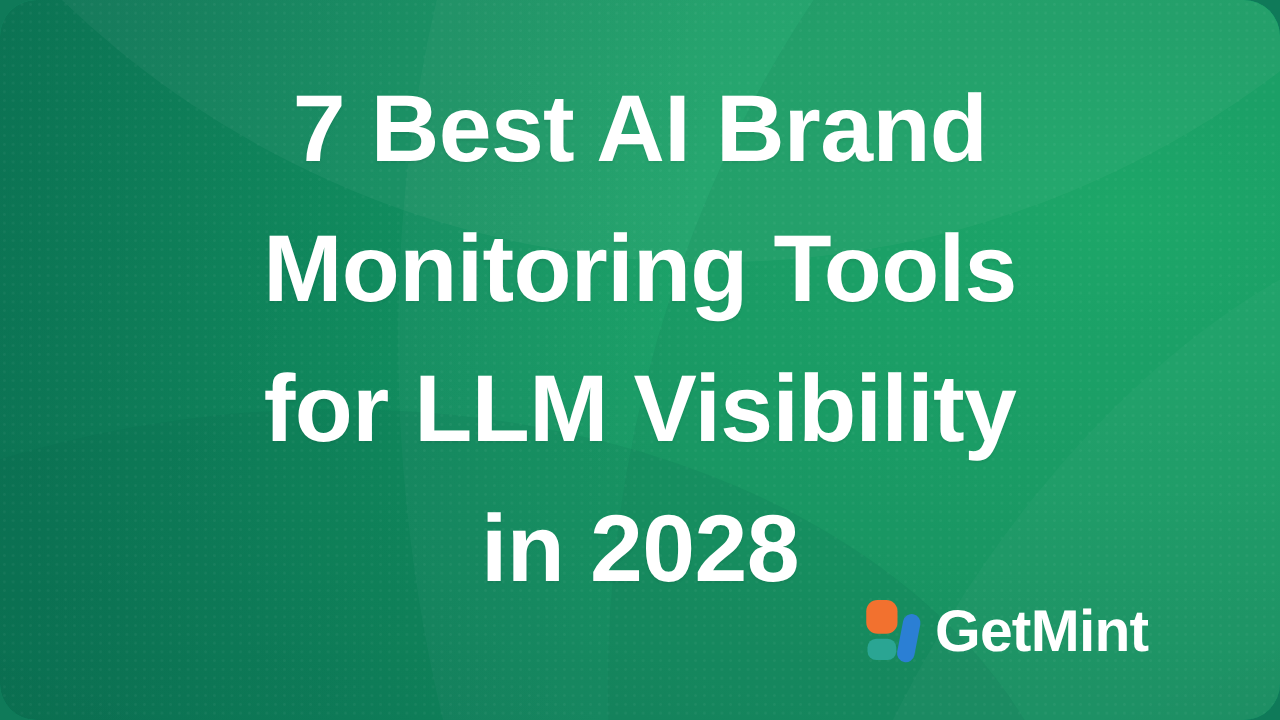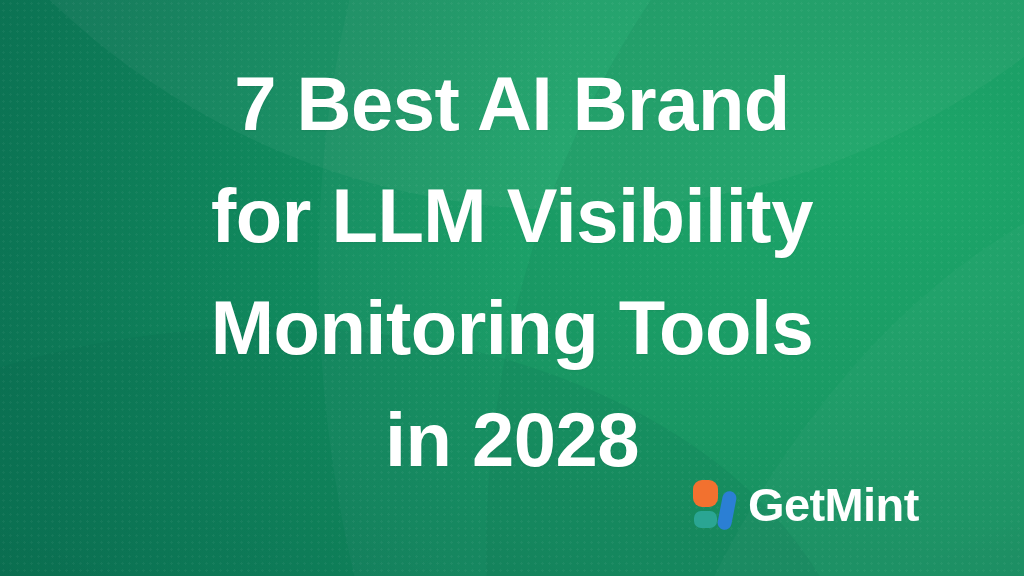--- a/index.html
+++ b/index.html
@@ -9,20 +9,21 @@
   }
   body {
     font-family: "Liberation Sans", sans-serif;
   }
   #canvas {
     position: relative;
     width: 1024px;
     height: 576px;
     overflow: hidden;
     background: #13966a;
+    border-radius: 29px;
   }
 
   
   .bg-base {
     position: absolute;
     inset: 0;
     background:
       radial-gradient(120% 130% at 88% 30%, #19ad69 0%, #15a065 28%, #128f60 55%, #0f7f5a 78%, #0d7455 100%);
   }
   .bg-tint-left {
@@ -172,22 +173,22 @@
   <div class="swoosh s1"></div>
   <div class="swoosh s2"></div>
   <div class="swoosh s3"></div>
   <div class="swoosh s4"></div>
   <div class="swoosh s5"></div>
   <div class="bg-dots"></div>
   <div class="bg-vignette"></div>
 
   <div class="title-block">
     <div class="title-line">7 Best AI Brand</div>
+    <div class="title-line">Monitoring Tools</div>
     <div class="title-line">for LLM Visibility</div>
-    <div class="title-line">Monitoring Tools</div>
     <div class="title-line">in 2028</div>
   </div>
 
   <div class="logo">
     <div class="logo-mark">
       <span class="sq-orange"></span>
       <span class="sq-teal"></span>
       <span class="bar-blue"></span>
     </div>
     <div class="logo-word">GetMint</div>

